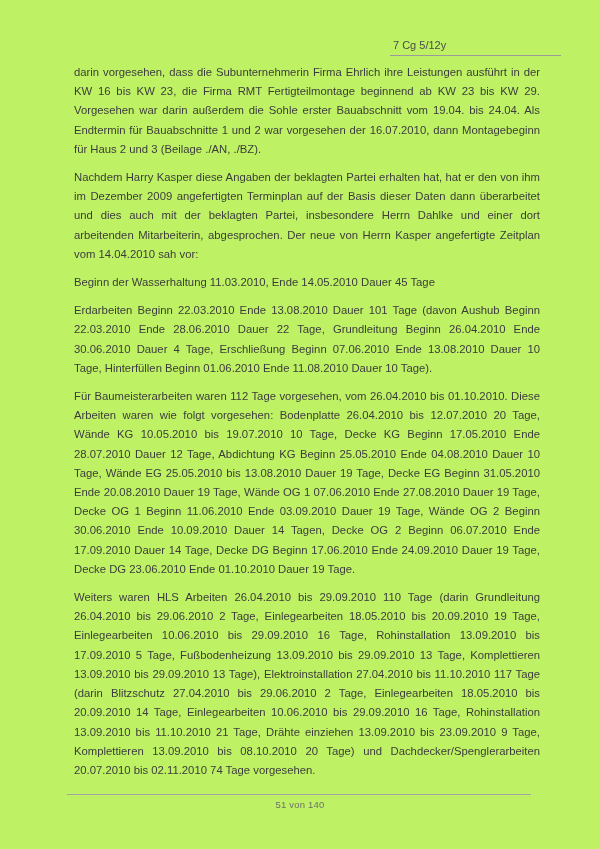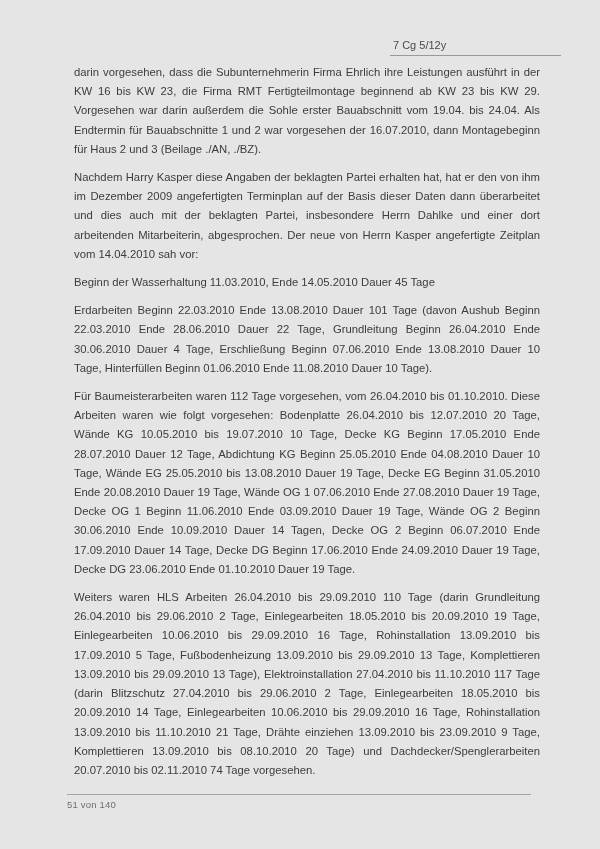--- a/index.html
+++ b/index.html
@@ -4,21 +4,21 @@
 <style>
   html, body {
     margin: 0;
     padding: 0;
     background: #ffffff;
   }
   .page {
     position: relative;
     width: 600px;
     height: 849px;
-    background: #e5e5e5;
+    background: #bef264;
     font-family: "Liberation Sans", "DejaVu Sans", sans-serif;
     overflow: hidden;
   }
   .header {
     position: absolute;
     top: 39px;
     left: 390px;
     width: 168px;
     font-size: 11px;
     line-height: 13px;
@@ -46,21 +46,21 @@
     top: 794px;
     width: 464px;
     height: 0;
     border-top: 1px solid #a5a5a5;
   }
   .footer {
     position: absolute;
     top: 799px;
     left: 67px;
     width: 466px;
-    text-align: left;
+    text-align: center;
     font-size: 9.5px;
     color: #6e6e6e;
     letter-spacing: 0.2px;
   }
 </style>
 </head>
 <body>
 
 <div class="page">
 

